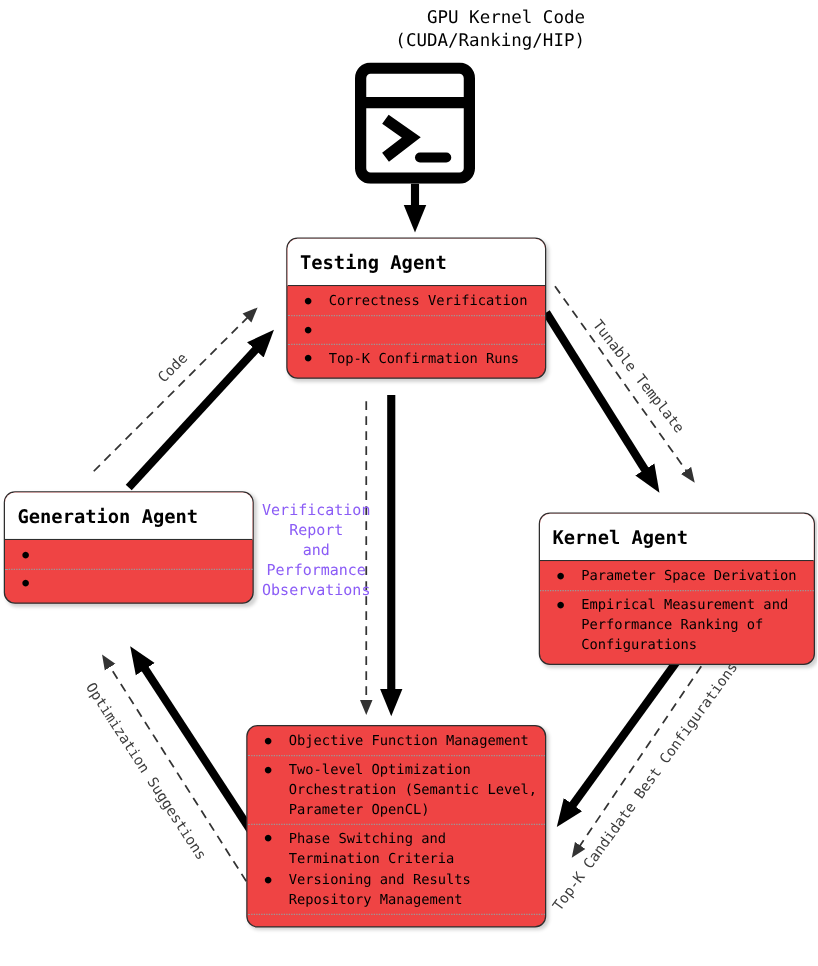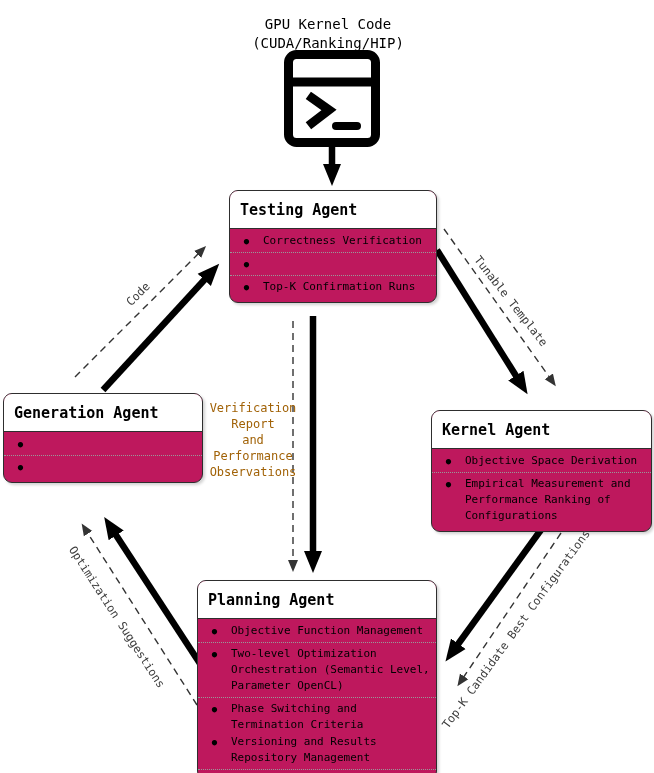--- a/index.html
+++ b/index.html
@@ -4,40 +4,40 @@
 <style>
   html,body{margin:0;padding:0;background:#fff;}
   .canvas{
     position:relative;width:654px;height:773px;overflow:hidden;background:#ffffff;
     font-family:"DejaVu Sans Mono", monospace;color:#000;
   }
   .arrows{position:absolute;left:0;top:0;z-index:1;}
   .thick{stroke:#000;stroke-width:6.5;}
   .dashed{stroke:#333;stroke-width:1.4;stroke-dasharray:7 5;}
 
-  .top-title{position:absolute;left:188px;top:15px;width:280px;text-align:center;
+  .top-title{position:absolute;left:188px;top:5px;width:280px;text-align:right;
     font-size:14px;line-height:19px;z-index:2;}
   .term-icon{position:absolute;left:284px;top:50px;z-index:2;}
 
   .agent-box{position:absolute;z-index:2;border:1.6px solid #2e2e2e;border-radius:9px;
-    background:#be185d;box-shadow:2px 2px 3px rgba(0,0,0,0.18);box-sizing:border-box;}
+    background:#ef4444;box-shadow:2px 2px 3px rgba(0,0,0,0.18);box-sizing:border-box;}
   .agent-header{background:#ffffff;border-bottom:1.6px solid #2e2e2e;border-radius:8px 8px 0 0;
     font-weight:bold;font-size:15px;padding:10px 10px 9px 10px;}
   .agent-body{border-radius:0 0 8px 8px;padding:1px 0 4px 0;}
   .row{padding:3px 6px 3px 0;}
   .row + .row{border-top:1px dotted #999;}
   .item{display:flex;font-size:11px;line-height:16px;}
   .item + .item{margin-top:1px;}
   .bullet{flex:0 0 33px;text-align:center;font-size:9px;line-height:16px;color:#000;}
   .itext{flex:1 1 auto;}
   .bottom-divider{border-top:1px dotted #999;height:5px;}
 
   .flow-label{position:absolute;z-index:3;white-space:nowrap;font-size:11.5px;color:#3d3d3d;}
   .label-verification{position:absolute;z-index:3;width:110px;text-align:center;
-    font-size:12px;line-height:16px;color:#a16207;white-space:pre-line;}
+    font-size:12px;line-height:16px;color:#8b5cf6;white-space:pre-line;}
 </style>
 </head>
 <body>
 
 <div class="canvas">
 
   <svg class="arrows" width="654" height="773" viewBox="0 0 654 773">
     <defs>
       <marker id="ahb" markerUnits="userSpaceOnUse" markerWidth="26" markerHeight="22" refX="4" refY="11" orient="auto">
           <path d="M0,2 L22,11 L0,20 Z" fill="#000"></path>
@@ -109,34 +109,33 @@
       </div>
     </div>
   </div>
 
   <div class="agent-box" style="left:431px;top:410px;width:221px;">
     <div class="agent-header">Kernel Agent</div>
     <div class="agent-body">
       <div class="row">
         <div class="item">
           <span class="bullet">●</span>
-          <span class="itext">Objective Space Derivation</span>
+          <span class="itext">Parameter Space Derivation</span>
         </div>
       </div>
       <div class="row">
         <div class="item">
           <span class="bullet">●</span>
           <span class="itext">Empirical Measurement and Performance Ranking of Configurations</span>
         </div>
       </div>
     </div>
   </div>
 
   <div class="agent-box" style="left:197px;top:580px;width:240px;">
-    <div class="agent-header">Planning Agent</div>
     <div class="agent-body">
       <div class="row">
         <div class="item">
           <span class="bullet">●</span>
           <span class="itext">Objective Function Management</span>
         </div>
       </div>
       <div class="row">
         <div class="item">
           <span class="bullet">●</span>

